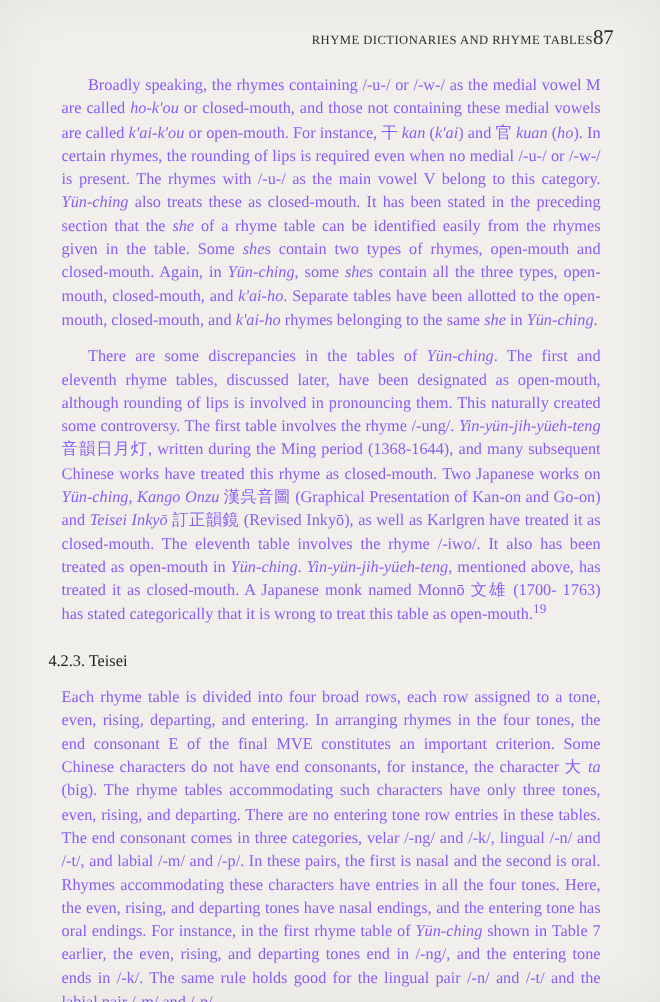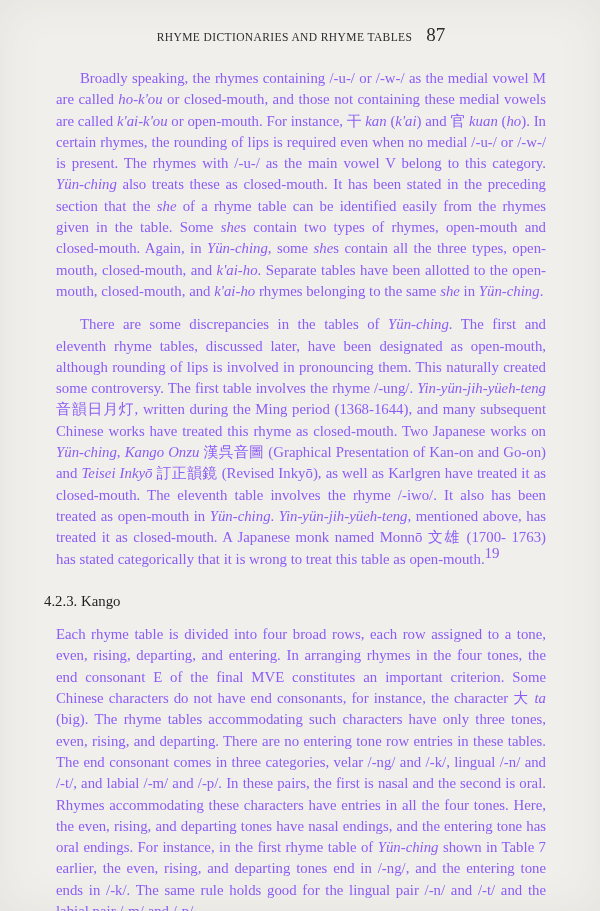--- a/index.html
+++ b/index.html
@@ -14,24 +14,23 @@
     background: #f1efeb;
     box-shadow: inset 0 0 45px rgba(90,85,75,0.07);
     box-sizing: border-box;
     padding: 24px 42px 0 44px;
     font-family: "Liberation Serif", serif;
     color: #242424;
     overflow: hidden;
   }
   .running-head {
     display: flex;
-    justify-content: center;
+    justify-content: flex-end;
     align-items: baseline;
     margin-bottom: 22px;
-    gap: 14px;
   }
   .running-head .title {
     font-size: 11.5px;
     letter-spacing: 0.4px;
     color: #2c2c2c;
   }
   .running-head .pagenum {
     font-size: 19px;
     color: #2c2c2c;
   }
@@ -47,33 +46,33 @@
   }
   .body-text h2.heading {
     margin: 21px 0 0 0;
     font-size: 14.8px;
     line-height: 21.3px;
     font-weight: normal;
     color: #1f1f1f;
   }
   i { font-style: italic; }
   sup {
-    font-size: 15px;
+    font-size: 12px;
     line-height: 0;
     vertical-align: super;
   }
 </style>
 </head>
 <body>
 
 <div class="page">
   <div class="running-head">
     <span class="title">RHYME DICTIONARIES AND RHYME TABLES</span>
     <span class="pagenum">87</span>
   </div>
   <div class="body-text">
       <p class="para indent">Broadly speaking, the rhymes containing /-u-/ or /-w-/ as the medial vowel M are called <i>ho-k'ou</i> or closed-mouth, and those not containing these medial vowels are called <i>k'ai-k'ou</i> or open-mouth. For instance, 干 <i>kan</i> (<i>k'ai</i>) and 官 <i>kuan</i> (<i>ho</i>). In certain rhymes, the rounding of lips is required even when no medial /-u-/ or /-w-/ is present. The rhymes with /-u-/ as the main vowel V belong to this category. <i>Yün-ching</i> also treats these as closed-mouth. It has been stated in the preceding section that the <i>she</i> of a rhyme table can be identified easily from the rhymes given in the table. Some <i>she</i>s contain two types of rhymes, open-mouth and closed-mouth. Again, in <i>Yün-ching</i>, some <i>she</i>s contain all the three types, open-mouth, closed-mouth, and <i>k'ai-ho</i>. Separate tables have been allotted to the open-mouth, closed-mouth, and <i>k'ai-ho</i> rhymes belonging to the same <i>she</i> in <i>Yün-ching</i>.</p>
       <p class="para indent">There are some discrepancies in the tables of <i>Yün-ching</i>. The first and eleventh rhyme tables, discussed later, have been designated as open-mouth, although rounding of lips is involved in pronouncing them. This naturally created some controversy. The first table involves the rhyme /-ung/. <i>Yin-yün-jih-yüeh-teng</i> 音韻日月灯, written during the Ming period (1368-1644), and many subsequent Chinese works have treated this rhyme as closed-mouth. Two Japanese works on <i>Yün-ching</i>, <i>Kango Onzu</i> 漢呉音圖 (Graphical Presentation of Kan-on and Go-on) and <i>Teisei Inkyō</i> 訂正韻鏡 (Revised Inkyō), as well as Karlgren have treated it as closed-mouth. The eleventh table involves the rhyme /-iwo/. It also has been treated as open-mouth in <i>Yün-ching</i>. <i>Yin-yün-jih-yüeh-teng</i>, mentioned above, has treated it as closed-mouth. A Japanese monk named Monnō 文雄 (1700- 1763) has stated categorically that it is wrong to treat this table as open-mouth.<sup>19</sup></p>
-      <h2 class="heading">4.2.3. Kango</h2>
+      <h2 class="heading">4.2.3. Teisei</h2>
       <p class="para">Each rhyme table is divided into four broad rows, each row assigned to a tone, even, rising, departing, and entering. In arranging rhymes in the four tones, the end consonant E of the final MVE constitutes an important criterion. Some Chinese characters do not have end consonants, for instance, the character 大 <i>ta</i> (big). The rhyme tables accommodating such characters have only three tones, even, rising, and departing. There are no entering tone row entries in these tables. The end consonant comes in three categories, velar /-ng/ and /-k/, lingual /-n/ and /-t/, and labial /-m/ and /-p/. In these pairs, the first is nasal and the second is oral. Rhymes accommodating these characters have entries in all the four tones. Here, the even, rising, and departing tones have nasal endings, and the entering tone has oral endings. For instance, in the first rhyme table of <i>Yün-ching</i> shown in Table 7 earlier, the even, rising, and departing tones end in /-ng/, and the entering tone ends in /-k/. The same rule holds good for the lingual pair /-n/ and /-t/ and the labial pair /-m/ and /-p/.</p>
       <h2 class="heading">4.2.4. Divisions</h2>
     </div>
 </div>
 
 </body></html>

